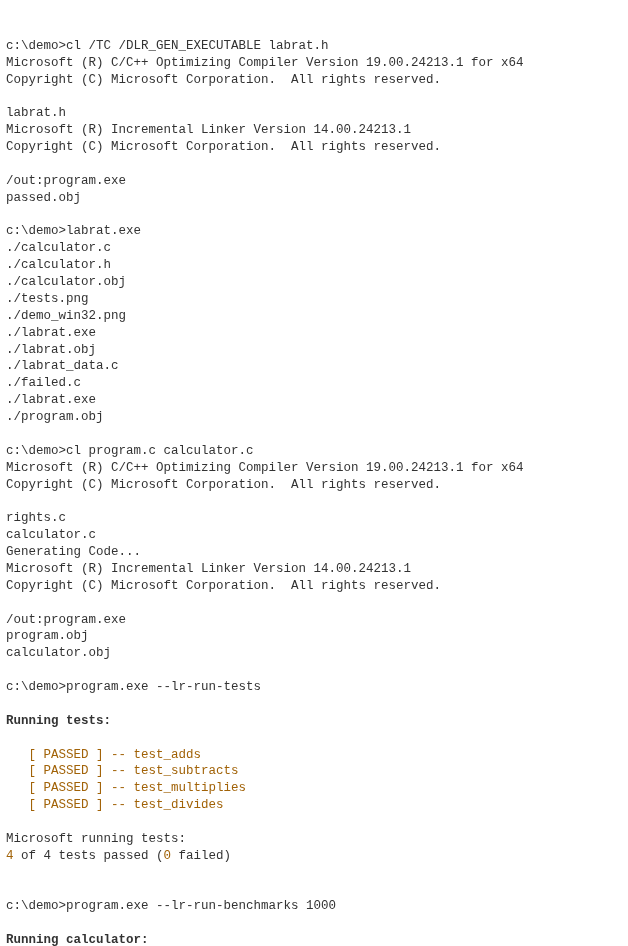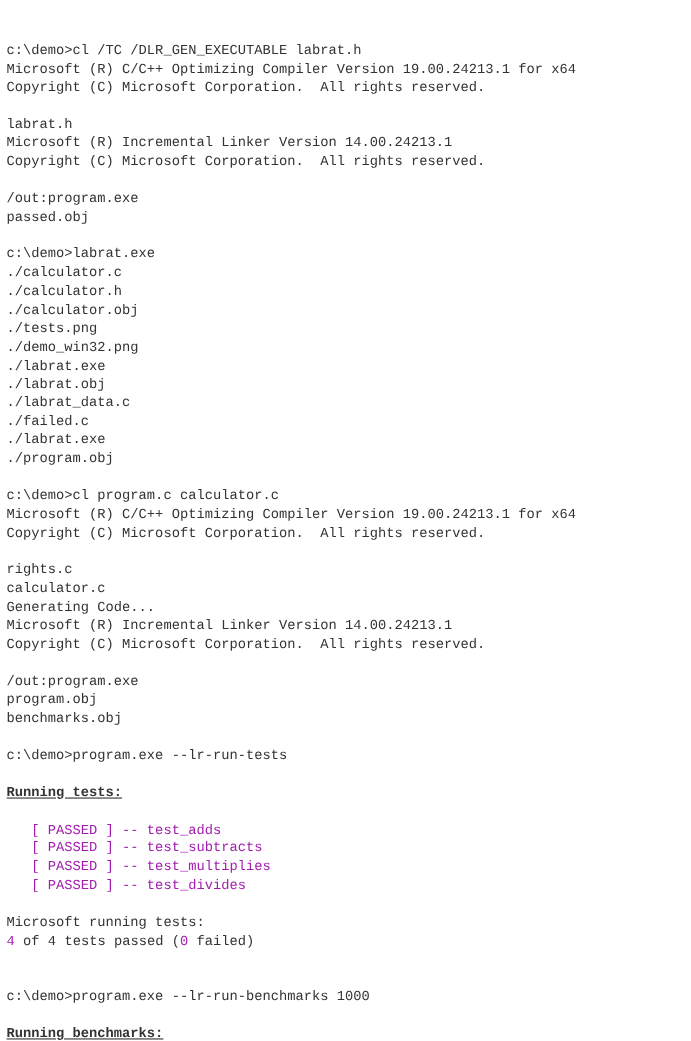--- a/index.html
+++ b/index.html
@@ -5,22 +5,22 @@
     body {
       background: #ffffff;
       color: #333333;
       font-family: Consolas, "Courier New", monospace;
       font-size: 12.5px;
       line-height: 1.35;
       margin: 0;
       padding: 4px 6px;
       white-space: pre;
     }
-    .green { color: #a21caf; }
-    .bold { font-weight: bold; text-decoration: underline; }
+    .green { color: #a16207; }
+    .bold { font-weight: bold; }
   </style>
 </head>
 <body>
 
 <span>c:\demo&gt;cl /TC /DLR_GEN_EXECUTABLE labrat.h</span>
 <span>Microsoft (R) C/C++ Optimizing Compiler Version 19.00.24213.1 for x64</span>
 <span>Copyright (C) Microsoft Corporation.  All rights reserved.</span>
 
 <span>labrat.h</span>
 <span>Microsoft (R) Incremental Linker Version 14.00.24213.1</span>
@@ -47,36 +47,36 @@
 <span>Copyright (C) Microsoft Corporation.  All rights reserved.</span>
 
 <span>rights.c</span>
 <span>calculator.c</span>
 <span>Generating Code...</span>
 <span>Microsoft (R) Incremental Linker Version 14.00.24213.1</span>
 <span>Copyright (C) Microsoft Corporation.  All rights reserved.</span>
 
 <span>/out:program.exe</span>
 <span>program.obj</span>
-<span>benchmarks.obj</span>
+<span>calculator.obj</span>
 
 <span>c:\demo&gt;program.exe --lr-run-tests</span>
 
 <span class="bold">Running tests:</span>
 
 <span class="green">   [ PASSED ] -- test_adds</span>
 <span class="green">   [ PASSED ] -- test_subtracts</span>
 <span class="green">   [ PASSED ] -- test_multiplies</span>
 <span class="green">   [ PASSED ] -- test_divides</span>
 
 <span>Microsoft running tests:</span>
 <span><span class="green">4</span><span> of 4 tests passed (</span><span class="green">0</span><span> failed)</span></span>
 
 
 <span>c:\demo&gt;program.exe --lr-run-benchmarks 1000</span>
 
-<span class="bold">Running benchmarks:</span>
+<span class="bold">Running calculator:</span>
 
 
 
 
 
 
 
 </body></html>

